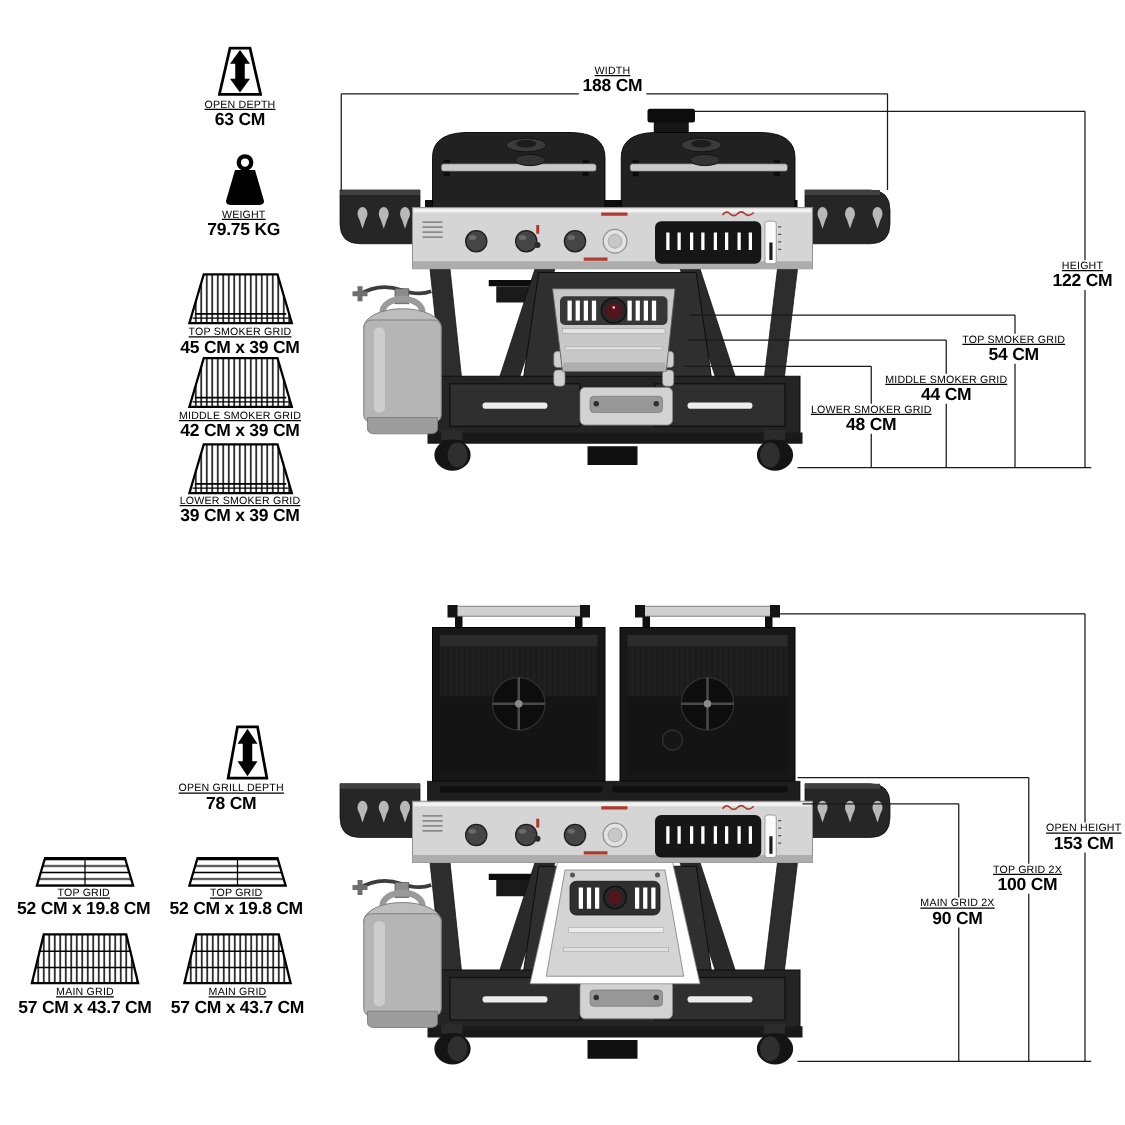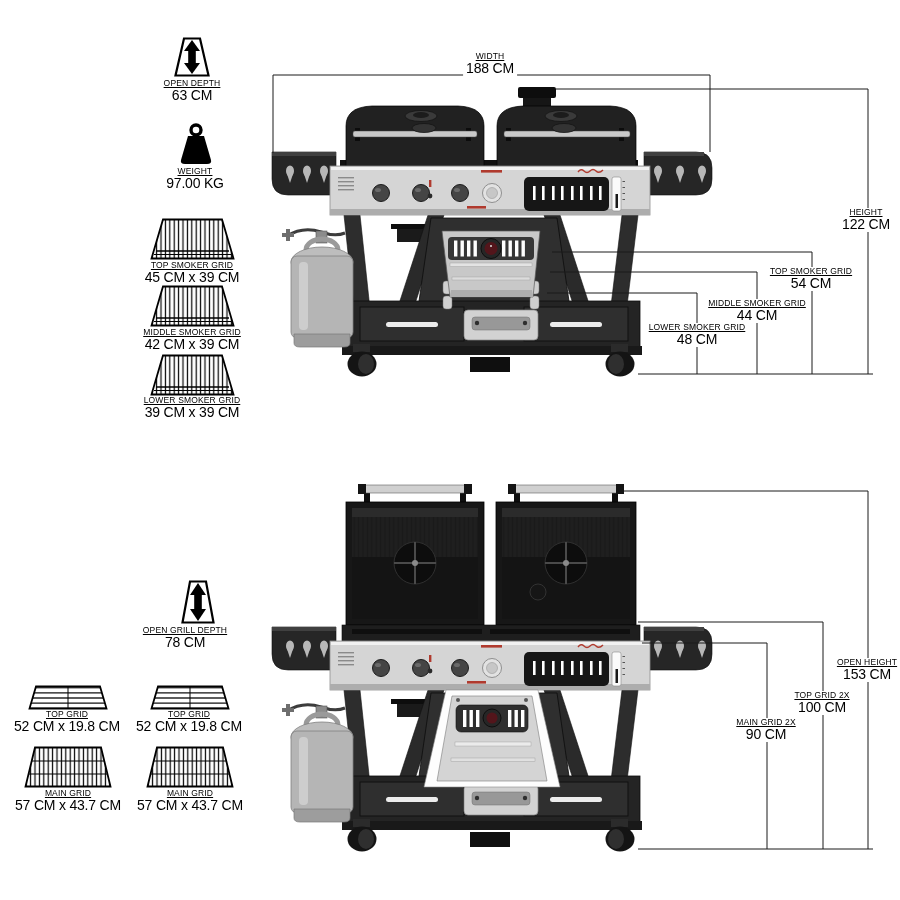--- a/index.html
+++ b/index.html
@@ -3,21 +3,21 @@
 <meta charset="utf-8">
 <style>
   html,body{margin:0;padding:0;background:#fff;}
   .canvas{position:relative;width:900px;height:900px;background:#ffffff;overflow:hidden;
           font-family:"Liberation Sans",sans-serif;color:#000;}
   svg.art{position:absolute;left:0;top:0;}
   .icon{position:absolute;}
   .spec-text,.dim-text{position:absolute;transform:translateX(-50%);text-align:center;
           white-space:nowrap;line-height:1.08;z-index:5;}
   .lbl{font-size:8.5px;letter-spacing:0.15px;text-decoration:underline;}
-  .val{font-size:14px;font-weight:normal;letter-spacing:-0.2px;}
+  .val{font-size:14px;font-weight:bold;letter-spacing:-0.2px;}
   .dim-text{background:#fff;padding:0 3px;}
 </style>
 </head>
 <body>
 
 <div class="canvas">
 
 <svg class="art" width="900" height="900" viewBox="0 0 900 900" xmlns="http://www.w3.org/2000/svg" xmlns:xlink="http://www.w3.org/1999/xlink">
   <defs>
     <pattern id="pv" width="4.4" height="6" patternUnits="userSpaceOnUse">
@@ -338,21 +338,21 @@
   <line x1="7" y1="15" x2="81" y2="15" stroke="#000" stroke-width="1.2"></line>
   <line x1="5" y1="28" x2="83" y2="28" stroke="#000" stroke-width="1.2"></line>
 </svg>
 
 <div class="spec-text" style="left:192px;top:79px">
   <div class="lbl">OPEN DEPTH</div>
   <div class="val">63 CM</div>
 </div>
 <div class="spec-text" style="left:195px;top:167px">
   <div class="lbl">WEIGHT</div>
-  <div class="val">97.00 KG</div>
+  <div class="val">79.75 KG</div>
 </div>
 <div class="spec-text" style="left:192px;top:261px">
   <div class="lbl">TOP SMOKER GRID</div>
   <div class="val">45 CM x 39 CM</div>
 </div>
 <div class="spec-text" style="left:192px;top:328px">
   <div class="lbl">MIDDLE SMOKER GRID</div>
   <div class="val">42 CM x 39 CM</div>
 </div>
 <div class="spec-text" style="left:192px;top:396px">

